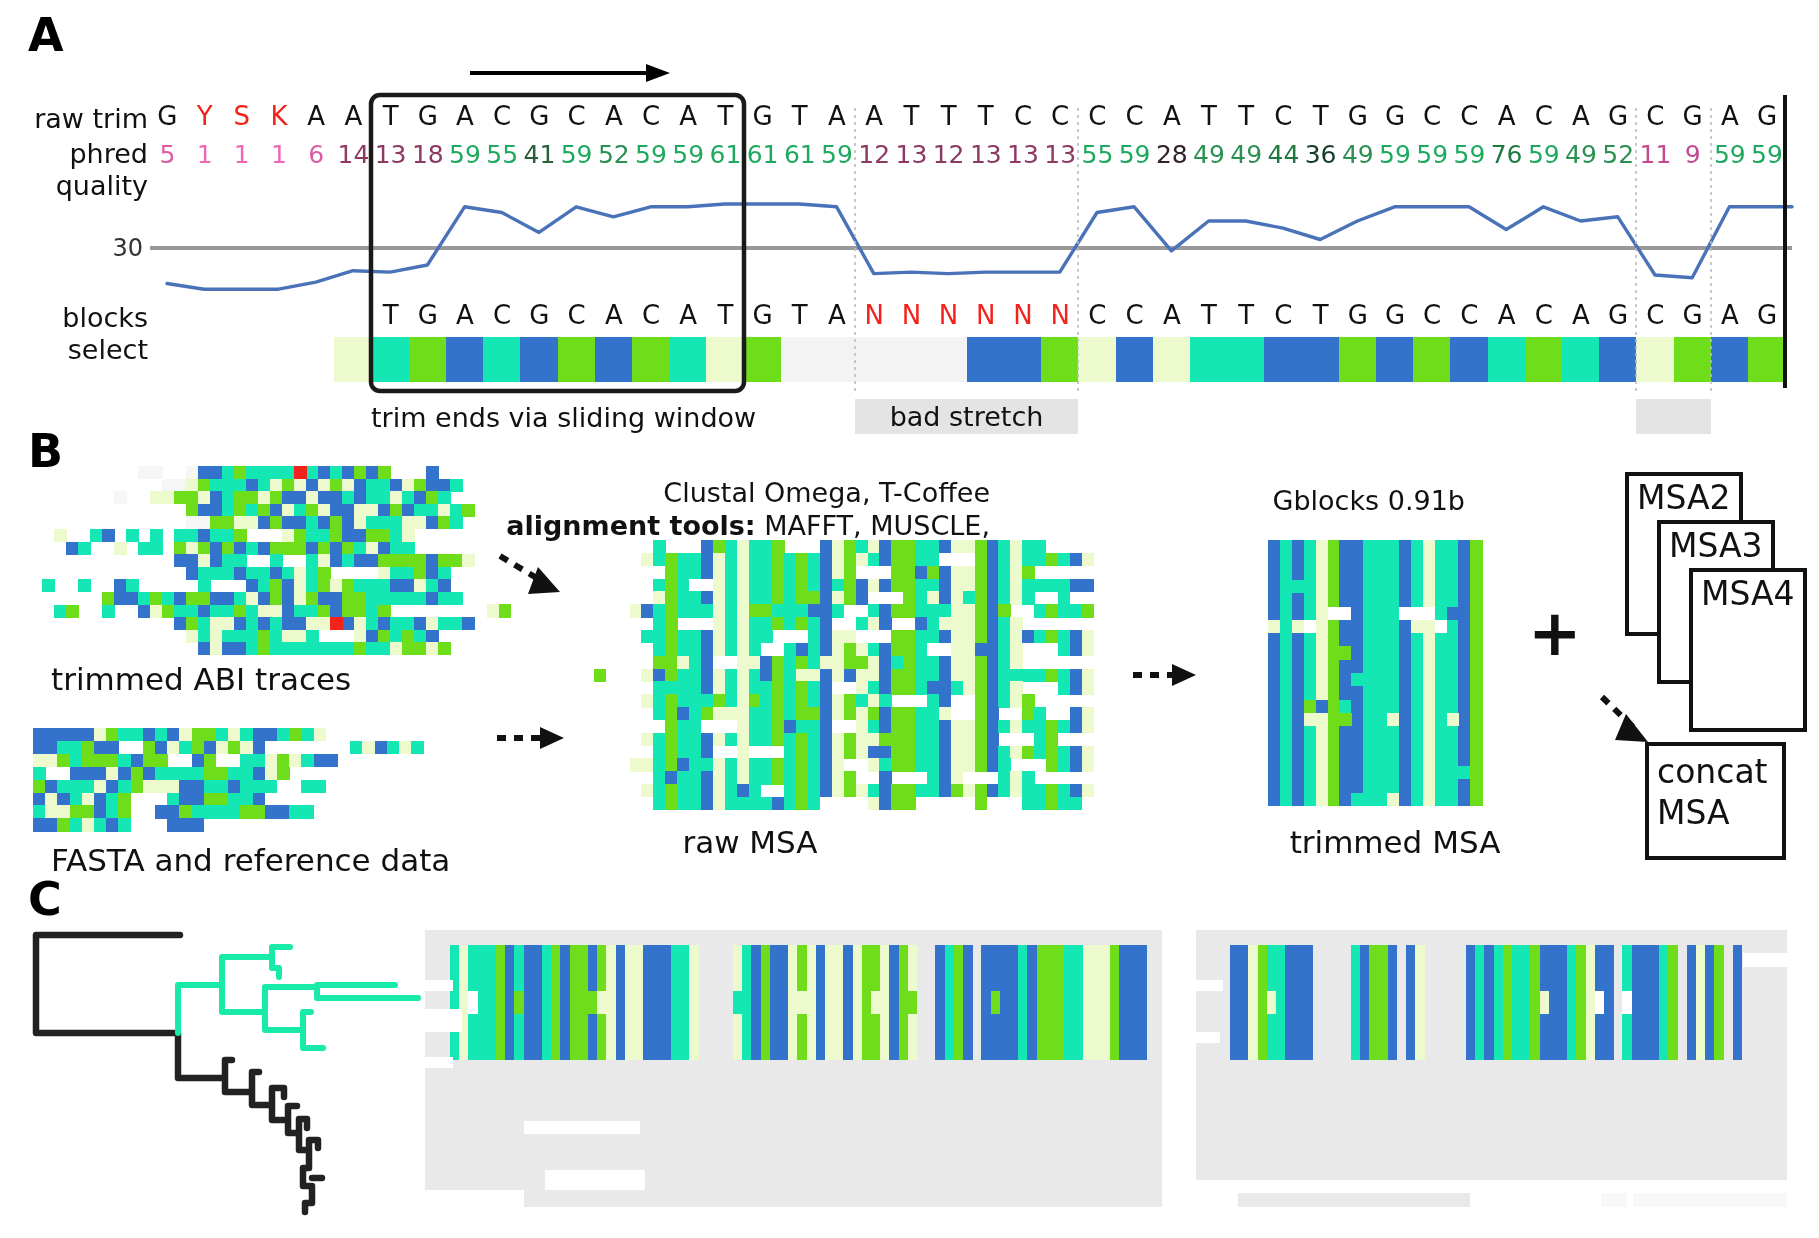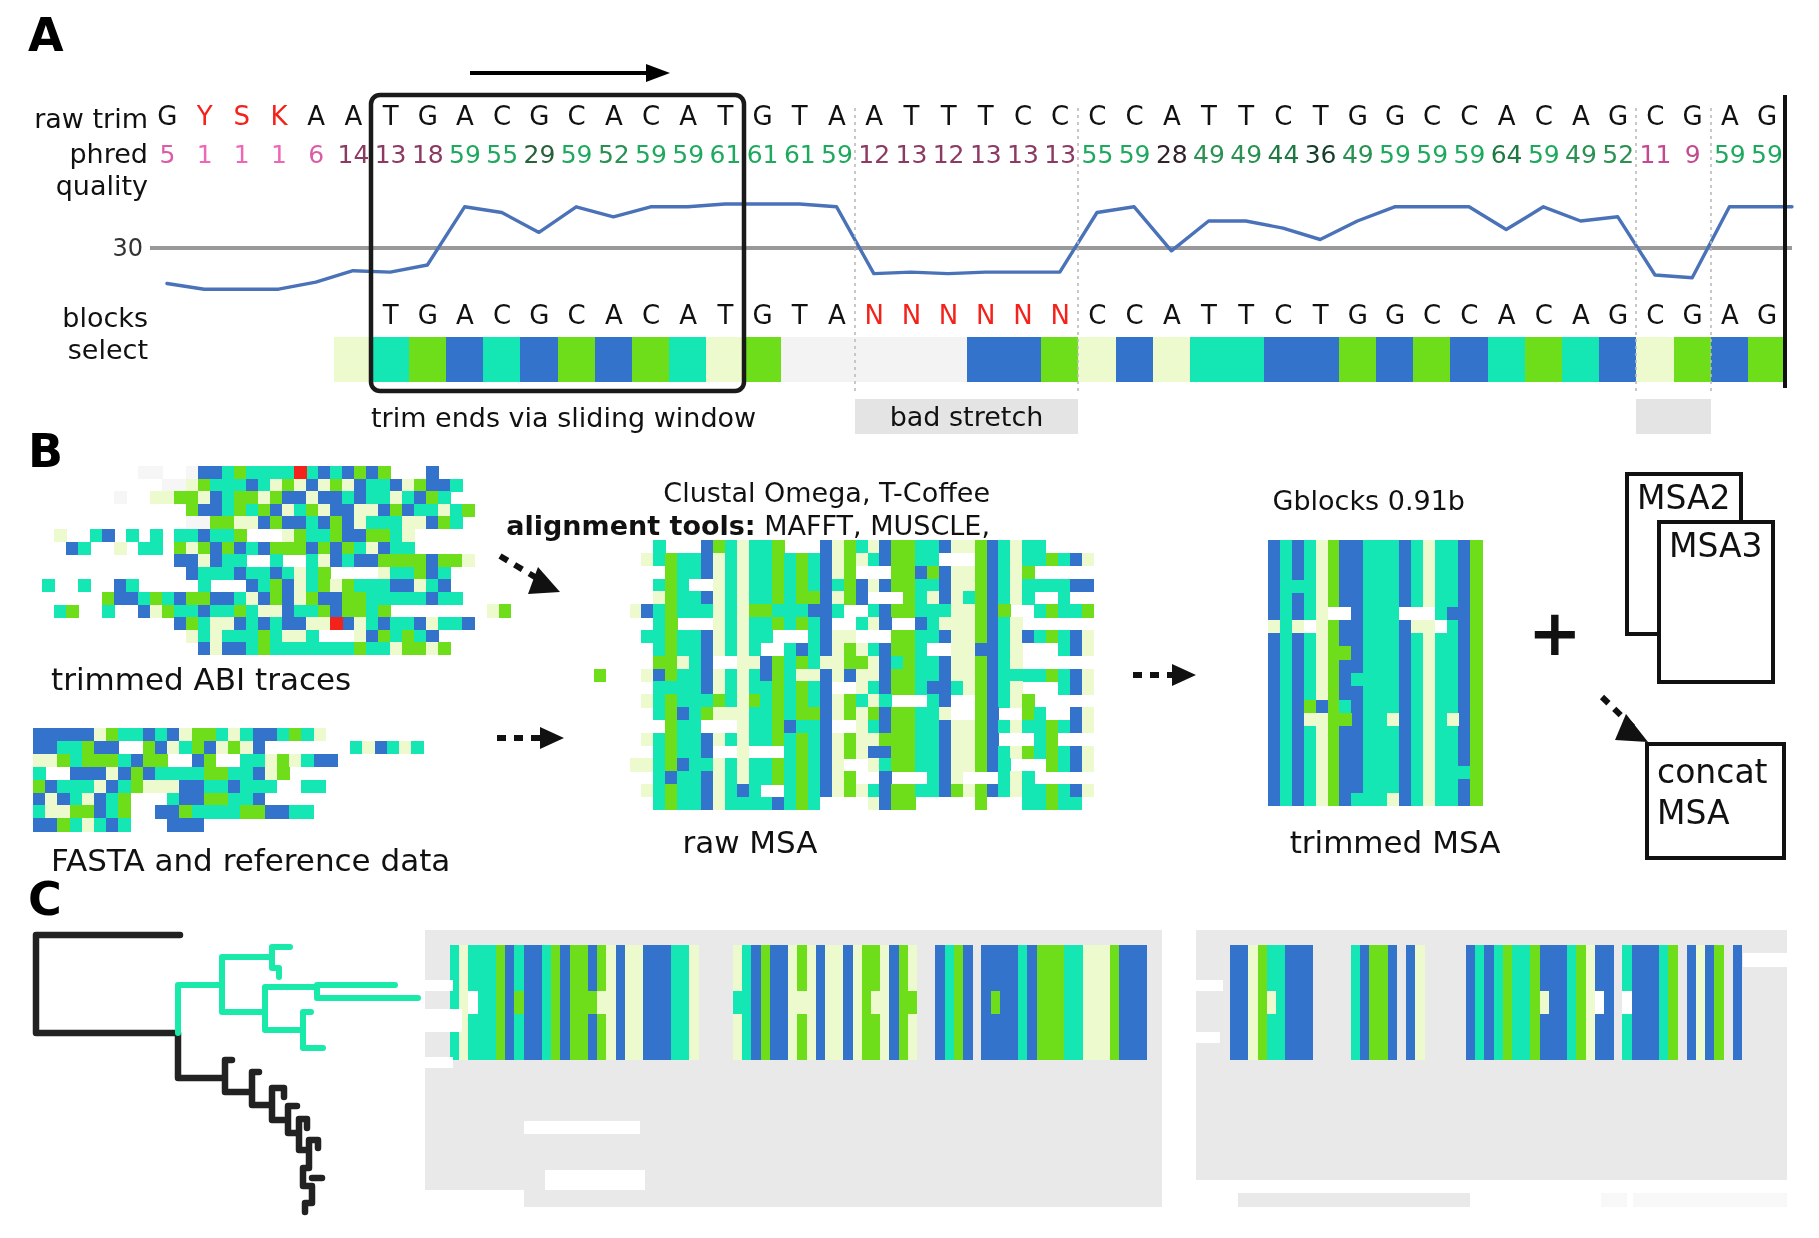--- a/index.html
+++ b/index.html
@@ -52,20 +52,23 @@
   <div class="abs mlabel" style="left:620px;top:824px;width:260px;text-align:center;">raw MSA</div>
   <div class="abs mlabel" style="left:1265px;top:824px;width:260px;text-align:center;">trimmed MSA</div>
   <div class="abs" style="left:1528px;top:596px;font-size:64px;font-weight:600;">+</div>
 
   <div class="pagebox" style="left:1625px;top:472px;width:110px;height:156px;">
       <div class="t">MSA2</div>
     </div>
   <div class="pagebox" style="left:1657px;top:520px;width:110px;height:156px;">
       <div class="t">MSA3</div>
     </div>
+  <div class="pagebox" style="left:1689px;top:568px;width:110px;height:156px;">
+      <div class="t">MSA4</div>
+    </div>
   <div class="pagebox" style="left:1645px;top:742px;width:133px;height:110px;">
     <div class="t" style="padding-top:6px;">concat</div>
     <div class="t">MSA</div>
   </div>
 
   <div id="seq-layer" class="abs" style="left:0;top:0;">
       <span class="seqch" style="left: 148.4px; top: 101px;">G</span>
       <span class="seqch" style="left: 185.6px; top: 101px; color: rgb(243, 35, 27);">Y</span>
       <span class="seqch" style="left: 222.8px; top: 101px; color: rgb(243, 35, 27);">S</span>
       <span class="seqch" style="left: 260px; top: 101px; color: rgb(243, 35, 27);">K</span>
@@ -112,21 +115,21 @@
       <span class="qnum" style="left: 148.4px; top: 140px; color: rgb(220, 91, 165);">5</span>
       <span class="qnum" style="left: 185.6px; top: 140px; color: rgb(239, 102, 181);">1</span>
       <span class="qnum" style="left: 222.8px; top: 140px; color: rgb(239, 102, 181);">1</span>
       <span class="qnum" style="left: 260px; top: 140px; color: rgb(239, 102, 181);">1</span>
       <span class="qnum" style="left: 297.2px; top: 140px; color: rgb(220, 91, 165);">6</span>
       <span class="qnum" style="left: 334.4px; top: 140px; color: rgb(141, 58, 99);">14</span>
       <span class="qnum" style="left: 371.6px; top: 140px; color: rgb(141, 58, 99);">13</span>
       <span class="qnum" style="left: 408.8px; top: 140px; color: rgb(141, 58, 99);">18</span>
       <span class="qnum" style="left: 446px; top: 140px; color: rgb(30, 169, 94);">59</span>
       <span class="qnum" style="left: 483.2px; top: 140px; color: rgb(30, 169, 94);">55</span>
-      <span class="qnum" style="left: 520.4px; top: 140px; color: rgb(40, 96, 58);">29</span>
+      <span class="qnum" style="left: 520.4px; top: 140px; color: rgb(40, 96, 58);">41</span>
       <span class="qnum" style="left: 557.6px; top: 140px; color: rgb(30, 169, 94);">59</span>
       <span class="qnum" style="left: 594.8px; top: 140px; color: rgb(43, 145, 82);">52</span>
       <span class="qnum" style="left: 632px; top: 140px; color: rgb(30, 169, 94);">59</span>
       <span class="qnum" style="left: 669.2px; top: 140px; color: rgb(30, 169, 94);">59</span>
       <span class="qnum" style="left: 706.4px; top: 140px; color: rgb(30, 169, 94);">61</span>
       <span class="qnum" style="left: 743.6px; top: 140px; color: rgb(30, 169, 94);">61</span>
       <span class="qnum" style="left: 780.8px; top: 140px; color: rgb(30, 169, 94);">61</span>
       <span class="qnum" style="left: 818px; top: 140px; color: rgb(30, 169, 94);">59</span>
       <span class="qnum" style="left: 855.2px; top: 140px; color: rgb(141, 58, 99);">12</span>
       <span class="qnum" style="left: 892.4px; top: 140px; color: rgb(141, 58, 99);">13</span>
@@ -138,21 +141,21 @@
       <span class="qnum" style="left: 1115.6px; top: 140px; color: rgb(30, 169, 94);">59</span>
       <span class="qnum" style="left: 1152.8px; top: 140px; color: rgb(51, 34, 44);">28</span>
       <span class="qnum" style="left: 1190px; top: 140px; color: rgb(43, 145, 82);">49</span>
       <span class="qnum" style="left: 1227.2px; top: 140px; color: rgb(43, 145, 82);">49</span>
       <span class="qnum" style="left: 1264.4px; top: 140px; color: rgb(30, 122, 65);">44</span>
       <span class="qnum" style="left: 1301.6px; top: 140px; color: rgb(20, 61, 39);">36</span>
       <span class="qnum" style="left: 1338.8px; top: 140px; color: rgb(43, 145, 82);">49</span>
       <span class="qnum" style="left: 1376px; top: 140px; color: rgb(30, 169, 94);">59</span>
       <span class="qnum" style="left: 1413.2px; top: 140px; color: rgb(30, 169, 94);">59</span>
       <span class="qnum" style="left: 1450.4px; top: 140px; color: rgb(30, 169, 94);">59</span>
-      <span class="qnum" style="left: 1487.6px; top: 140px; color: rgb(30, 122, 65);">64</span>
+      <span class="qnum" style="left: 1487.6px; top: 140px; color: rgb(30, 122, 65);">76</span>
       <span class="qnum" style="left: 1524.8px; top: 140px; color: rgb(30, 169, 94);">59</span>
       <span class="qnum" style="left: 1562px; top: 140px; color: rgb(43, 145, 82);">49</span>
       <span class="qnum" style="left: 1599.2px; top: 140px; color: rgb(43, 145, 82);">52</span>
       <span class="qnum" style="left: 1636.4px; top: 140px; color: rgb(196, 73, 142);">11</span>
       <span class="qnum" style="left: 1673.6px; top: 140px; color: rgb(196, 73, 142);">9</span>
       <span class="qnum" style="left: 1710.8px; top: 140px; color: rgb(30, 169, 94);">59</span>
       <span class="qnum" style="left: 1748px; top: 140px; color: rgb(30, 169, 94);">59</span>
       <span class="seqch" style="left: 371.6px; top: 300px;">T</span>
       <span class="seqch" style="left: 408.8px; top: 300px;">G</span>
       <span class="seqch" style="left: 446px; top: 300px;">A</span>

